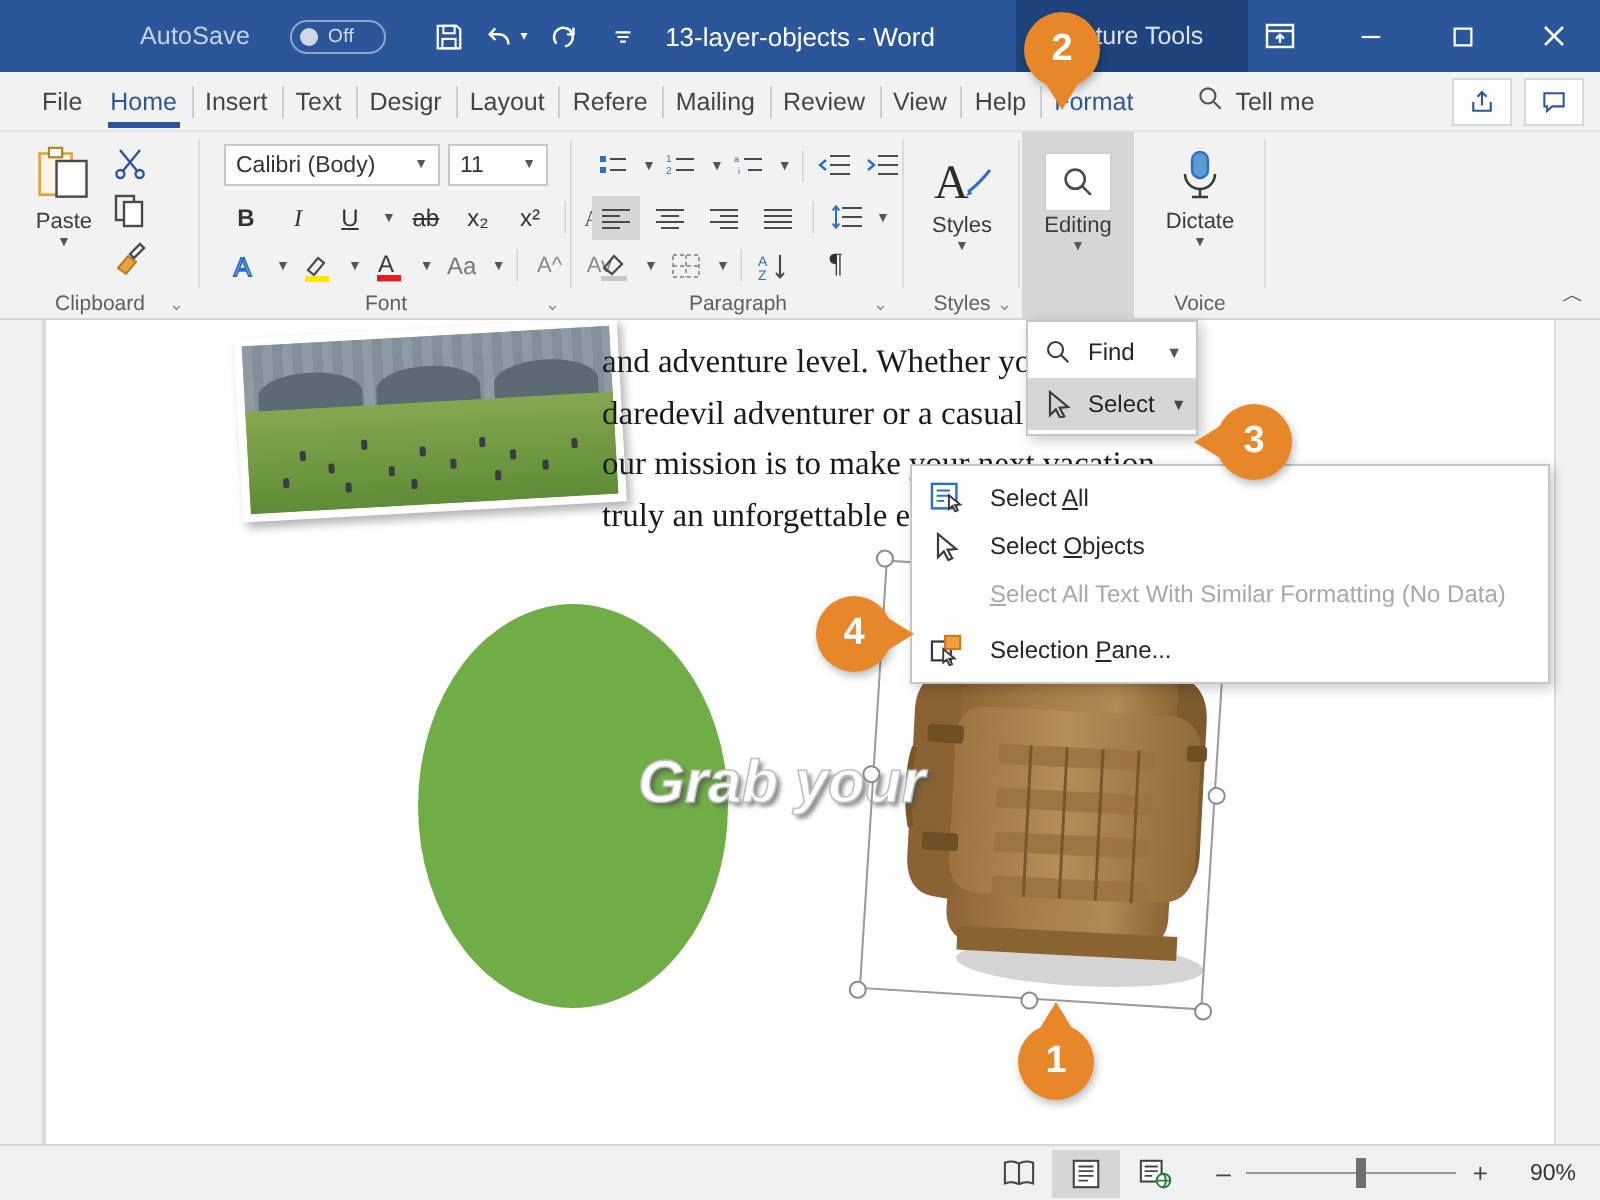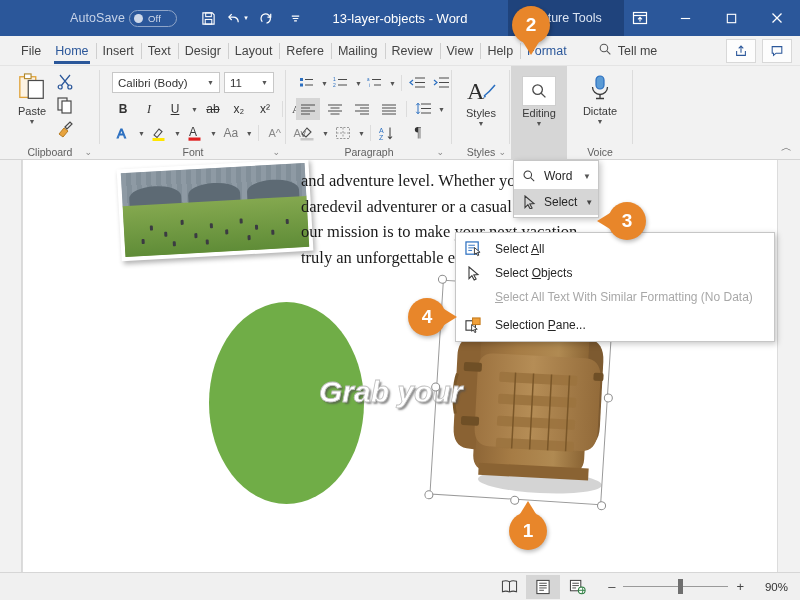--- a/index.html
+++ b/index.html
@@ -12,21 +12,21 @@
   #app { position: relative; width: 800px; height: 600px; background: #f2f2f2; }
 
   
   .titlebar {
     position: absolute; top: 0; left: 0; width: 800px; height: 36px;
     background: #2b579a; color: #ffffff;
     display: flex; align-items: center;
   }
   .ts-autosave { margin-left: 70px; font-size: 12.5px; color: #c7d3e8; letter-spacing: .1px; }
   .ts-toggle {
-    margin-left: 4px; width: 48px; height: 17px; border-radius: 9px;
+    margin-left: 20px; width: 48px; height: 17px; border-radius: 9px;
     border: 1px solid #8fa5c8; display: flex; align-items: center;
     color: #d4dcec; font-size: 9.5px; position: relative;
   }
   .ts-knob { width: 9px; height: 9px; border-radius: 50%; background: #cfd9ea; margin-left: 4px; }
   .ts-off { margin-left: 5px; letter-spacing: .2px; }
   .qat { display: flex; align-items: center; margin-left: 18px; gap: 3px; }
   .qat-btn {
     width: 26px; height: 24px; display: flex; align-items: center; justify-content: center;
     color: #ffffff;
   }
@@ -662,21 +662,21 @@
   </div>
 
   <div class="menu editing-menu">
     <div class="mitem">
       <span class="sic">
         <svg width="14" height="14" viewBox="0 0 16 16">
             <circle cx="6.6" cy="6.6" r="4.3" fill="none" stroke="#3a3a3a" stroke-width="1.2"></circle>
             <path d="M9.9 9.9l4 4" stroke="#3a3a3a" stroke-width="1.2"></path>
           </svg>
       </span>
-      <span>Word</span>
+      <span>Find</span>
       <span class="mcaret">▼</span>
     </div>
     <div class="mitem hl">
       <span class="sic">
         <svg width="13" height="14" viewBox="0 0 13 14">
             <path d="M2 1l9 7.5-4.2.4 2.3 4.2-1.9.9-2.3-4.3L2 12.6z" fill="none" stroke="#3a3a3a" stroke-width="1.1"></path>
           </svg>
       </span>
       <span>Select</span>
       <span style="font-size:8px;color:#444;margin-left:2px;">▼</span>

